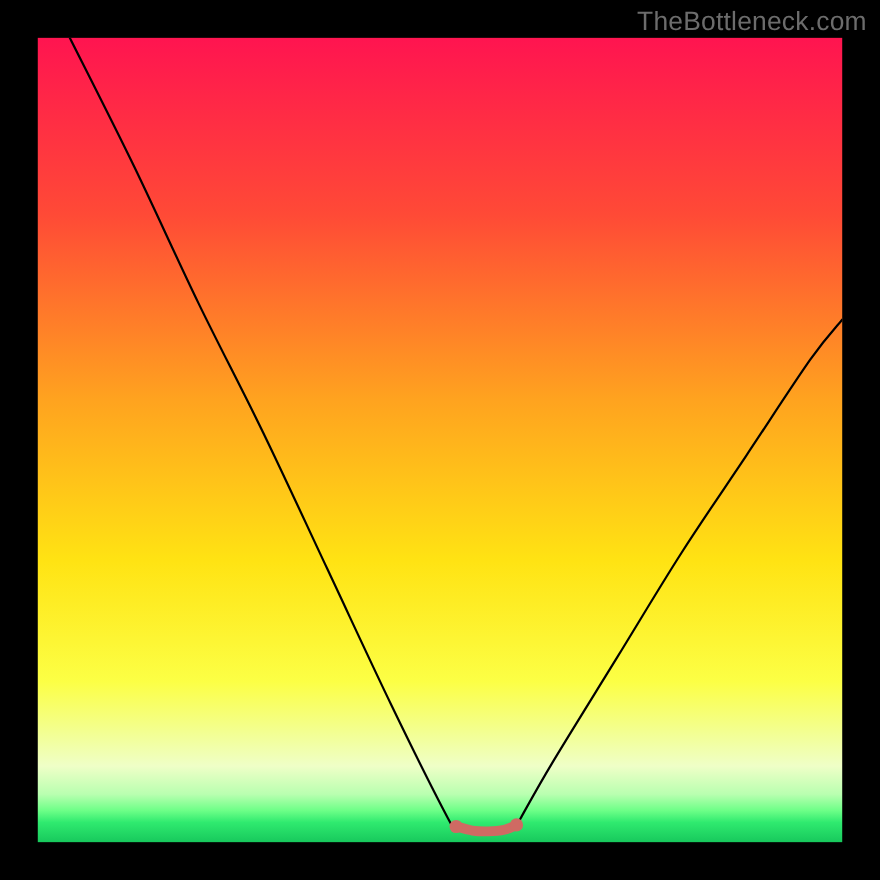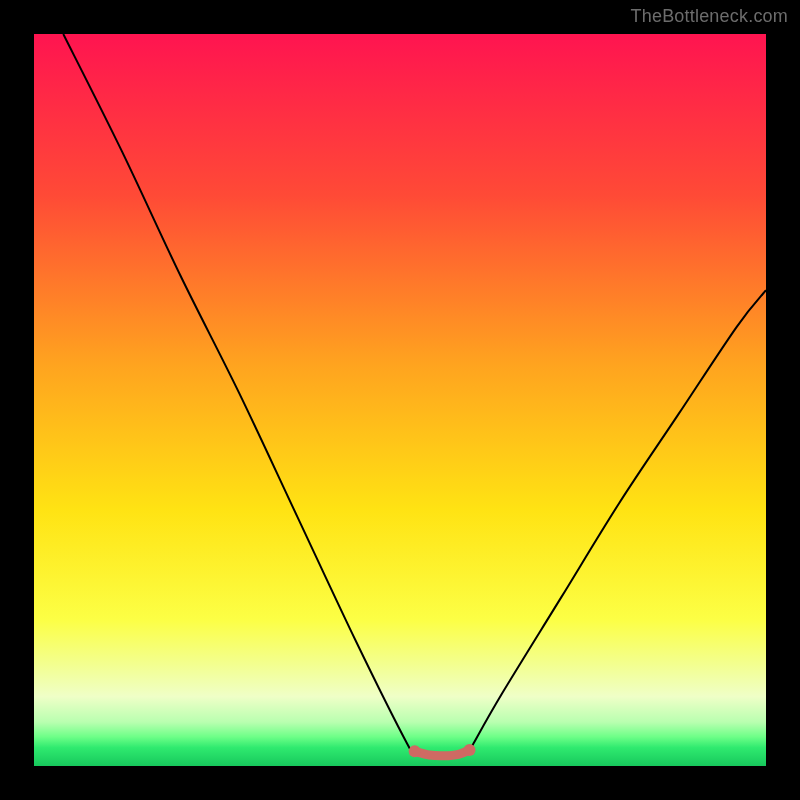--- a/index.html
+++ b/index.html
@@ -15,21 +15,21 @@
     position: relative;
     width: 800px;
     height: 800px;
     background: #000;
   }
   .watermark {
     position: absolute;
     top: 6px;
     right: 12px;
     color: #6c6c6c;
-    font-size: 18px;
+    font-size: 24px;
     font-weight: 500;
     letter-spacing: 0.2px;
     z-index: 30;
   }
   .plot {
     position: absolute;
     left: 34px;
     top: 34px;
     width: 732px;
     height: 732px;

